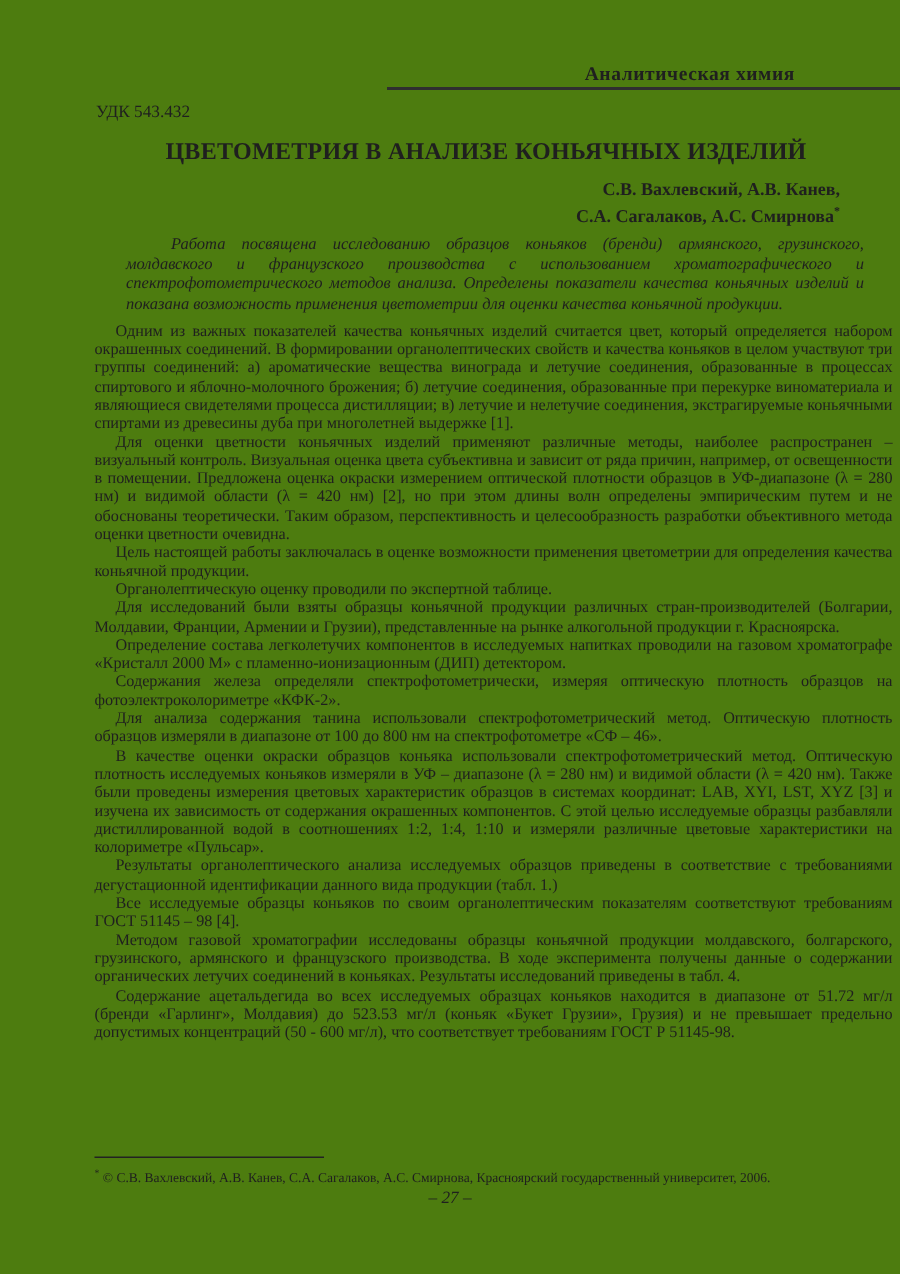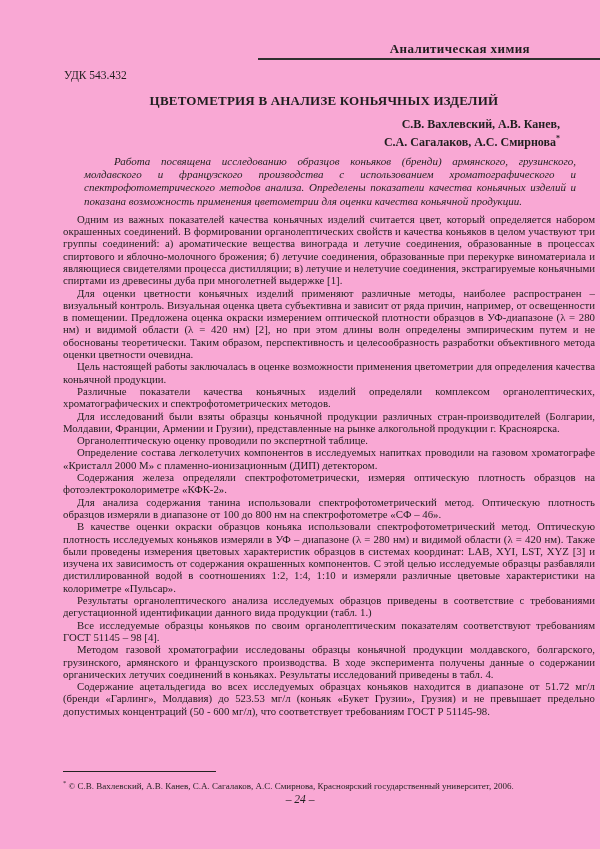--- a/index.html
+++ b/index.html
@@ -3,34 +3,34 @@
 <meta charset="utf-8">
 <style>
   html, body { margin:0; padding:0; }
   body {
     width:600px; height:849px;
     background:#ffffff;
     font-family:"Liberation Serif", "DejaVu Serif", serif;
     color:#1f1f1f;
     overflow:hidden;
   }
-  .page { position:relative; width:600px; height:849px; background:#f9a8d4; }
+  .page { position:relative; width:600px; height:849px; background:#4d7c0f; }
 
   .running-head {
     padding-top:41px; padding-right:70px;
     text-align:right; font-weight:700; font-size:13px; line-height:15px;
     letter-spacing:0.4px;
   }
   .head-rule { margin-top:2px; margin-left:258px; border-top:2px solid #2f2f2f; height:0; }
 
   .udc { margin-top:9px; margin-left:64px; font-size:11.5px; }
 
   .title {
     margin-top:12px; padding-left:48px; text-align:center;
-    font-weight:700; font-size:13px; letter-spacing:0.2px;
+    font-weight:700; font-size:16px; letter-spacing:0.2px;
   }
 
   .authors {
     margin-top:8px; padding-right:40px; text-align:right;
     font-weight:700; font-size:12px; line-height:14.5px;
   }
   .authors sup { font-size:8px; }
 
   .abstract {
     margin:6px 24px 0 84px;
@@ -78,31 +78,30 @@
     <div>С.В. Вахлевский, А.В. Канев,</div>
     <div><span>С.А. Сагалаков, А.С. Смирнова</span><sup>*</sup></div>
   </div>
 
   <div class="abstract">Работа посвящена исследованию образцов коньяков (бренди) армянского, грузинского, молдавского и французского производства с использованием хроматографического и спектрофотометрического методов анализа. Определены показатели качества коньячных изделий и показана возможность применения цветометрии для оценки качества коньячной продукции.</div>
 
   <div class="body-text">
       <div class="body-paragraph">Одним из важных показателей качества коньячных изделий считается цвет, который определяется набором окрашенных соединений. В формировании органолептических свойств и качества коньяков в целом участвуют три группы соединений: а) ароматические вещества винограда и летучие соединения, образованные в процессах спиртового и яблочно-молочного брожения; б) летучие соединения, образованные при перекурке виноматериала и являющиеся свидетелями процесса дистилляции; в) летучие и нелетучие соединения, экстрагируемые коньячными спиртами из древесины дуба при многолетней выдержке [1].</div>
       <div class="body-paragraph">Для оценки цветности коньячных изделий применяют различные методы, наиболее распространен – визуальный контроль. Визуальная оценка цвета субъективна и зависит от ряда причин, например, от освещенности в помещении. Предложена оценка окраски измерением оптической плотности образцов в УФ-диапазоне (λ = 280 нм) и видимой области (λ = 420 нм) [2], но при этом длины волн определены эмпирическим путем и не обоснованы теоретически. Таким образом, перспективность и целесообразность разработки объективного метода оценки цветности очевидна.</div>
       <div class="body-paragraph">Цель настоящей работы заключалась в оценке возможности применения цветометрии для определения качества коньячной продукции.</div>
-      <div class="body-paragraph">Различные показатели качества коньячных изделий определяли комплексом органолептических, хроматографических и спектрофотометрических методов.</div>
+      <div class="body-paragraph">Органолептическую оценку проводили по экспертной таблице.</div>
       <div class="body-paragraph">Для исследований были взяты образцы коньячной продукции различных стран-производителей (Болгарии, Молдавии, Франции, Армении и Грузии), представленные на рынке алкогольной продукции г. Красноярска.</div>
-      <div class="body-paragraph">Органолептическую оценку проводили по экспертной таблице.</div>
       <div class="body-paragraph">Определение состава легколетучих компонентов в исследуемых напитках проводили на газовом хроматографе «Кристалл 2000 М» с пламенно-ионизационным (ДИП) детектором.</div>
       <div class="body-paragraph">Содержания железа определяли спектрофотометрически, измеряя оптическую плотность образцов на фотоэлектроколориметре «КФК-2».</div>
       <div class="body-paragraph">Для анализа содержания танина использовали спектрофотометрический метод. Оптическую плотность образцов измеряли в диапазоне от 100 до 800 нм на спектрофотометре «СФ – 46».</div>
       <div class="body-paragraph">В качестве оценки окраски образцов коньяка использовали спектрофотометрический метод. Оптическую плотность исследуемых коньяков измеряли в УФ – диапазоне (λ = 280 нм) и видимой области (λ = 420 нм). Также были проведены измерения цветовых характеристик образцов в системах координат: LAB, XYI, LST, XYZ [3] и изучена их зависимость от содержания окрашенных компонентов. С этой целью исследуемые образцы разбавляли дистиллированной водой в соотношениях 1:2, 1:4, 1:10 и измеряли различные цветовые характеристики на колориметре «Пульсар».</div>
       <div class="body-paragraph">Результаты органолептического анализа исследуемых образцов приведены в соответствие с требованиями дегустационной идентификации данного вида продукции (табл. 1.)</div>
       <div class="body-paragraph">Все исследуемые образцы коньяков по своим органолептическим показателям соответствуют требованиям ГОСТ 51145 – 98 [4].</div>
       <div class="body-paragraph">Методом газовой хроматографии исследованы образцы коньячной продукции молдавского, болгарского, грузинского, армянского и французского производства. В ходе эксперимента получены данные о содержании органических летучих соединений в коньяках. Результаты исследований приведены в табл. 4.</div>
       <div class="body-paragraph">Содержание ацетальдегида во всех исследуемых образцах коньяков находится в диапазоне от 51.72 мг/л (бренди «Гарлинг», Молдавия) до 523.53 мг/л (коньяк «Букет Грузии», Грузия) и не превышает предельно допустимых концентраций (50 - 600 мг/л), что соответствует требованиям ГОСТ Р 51145-98.</div>
     </div>
 
   <div class="footnote-rule"></div>
   <div class="footnote"><sup>*</sup> <span>© С.В. Вахлевский, А.В. Канев, С.А. Сагалаков, А.С. Смирнова,  Красноярский государственный университет, 2006.</span></div>
 
-  <div class="page-number">– 24 –</div>
+  <div class="page-number">– 27 –</div>
 
 </div>
 
 </body></html>

